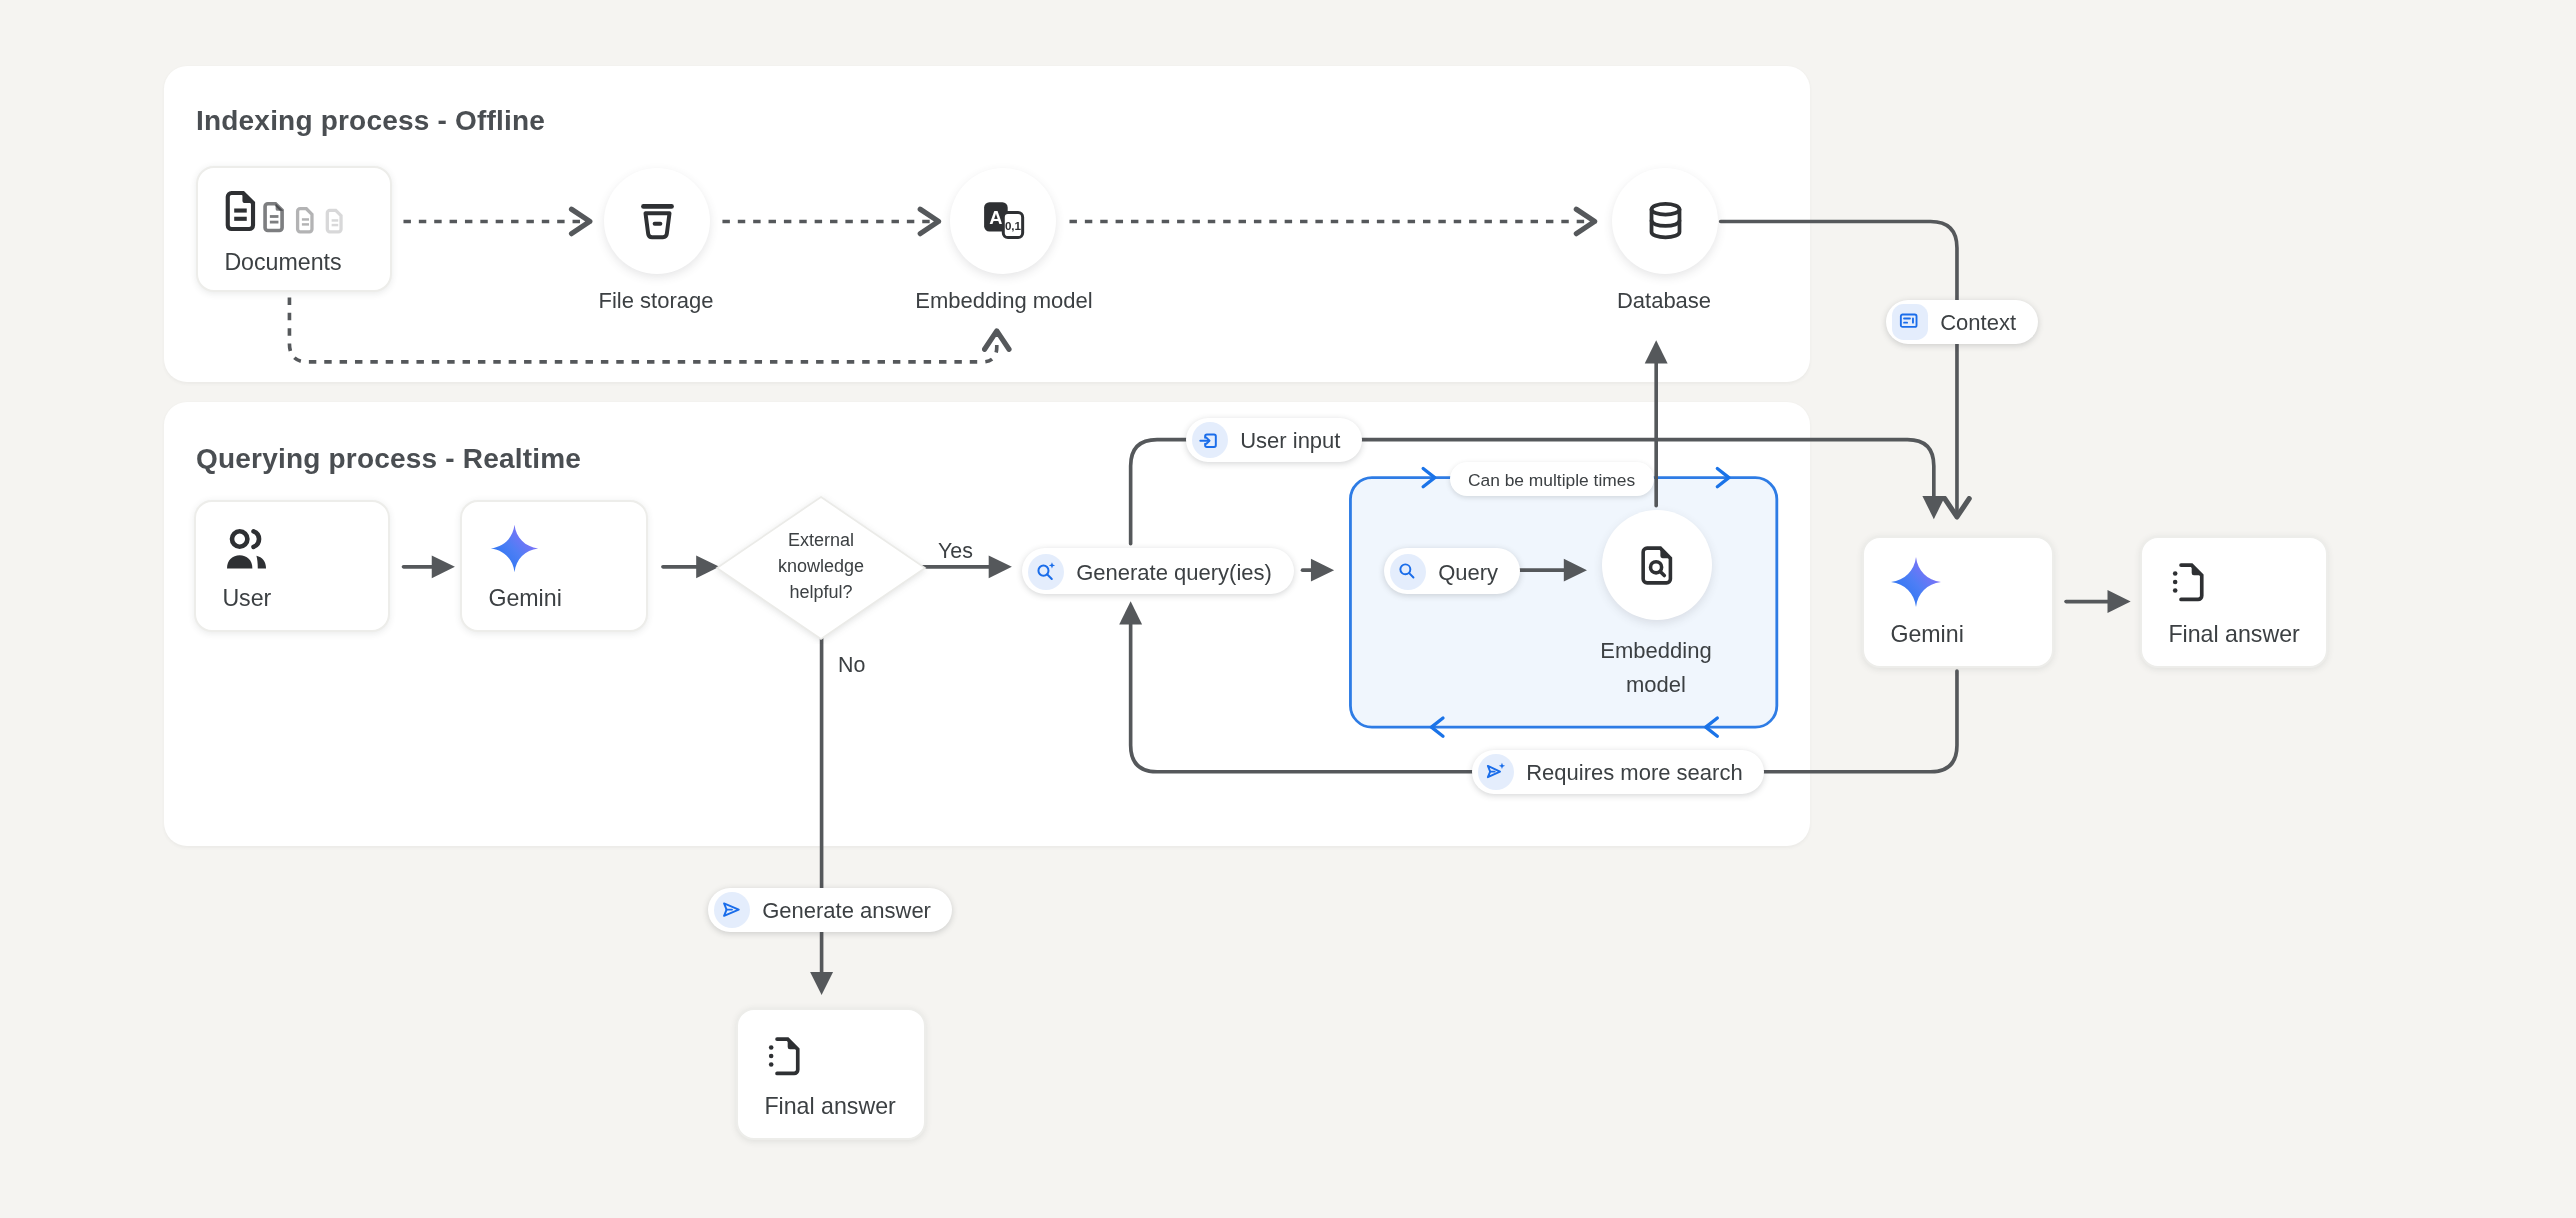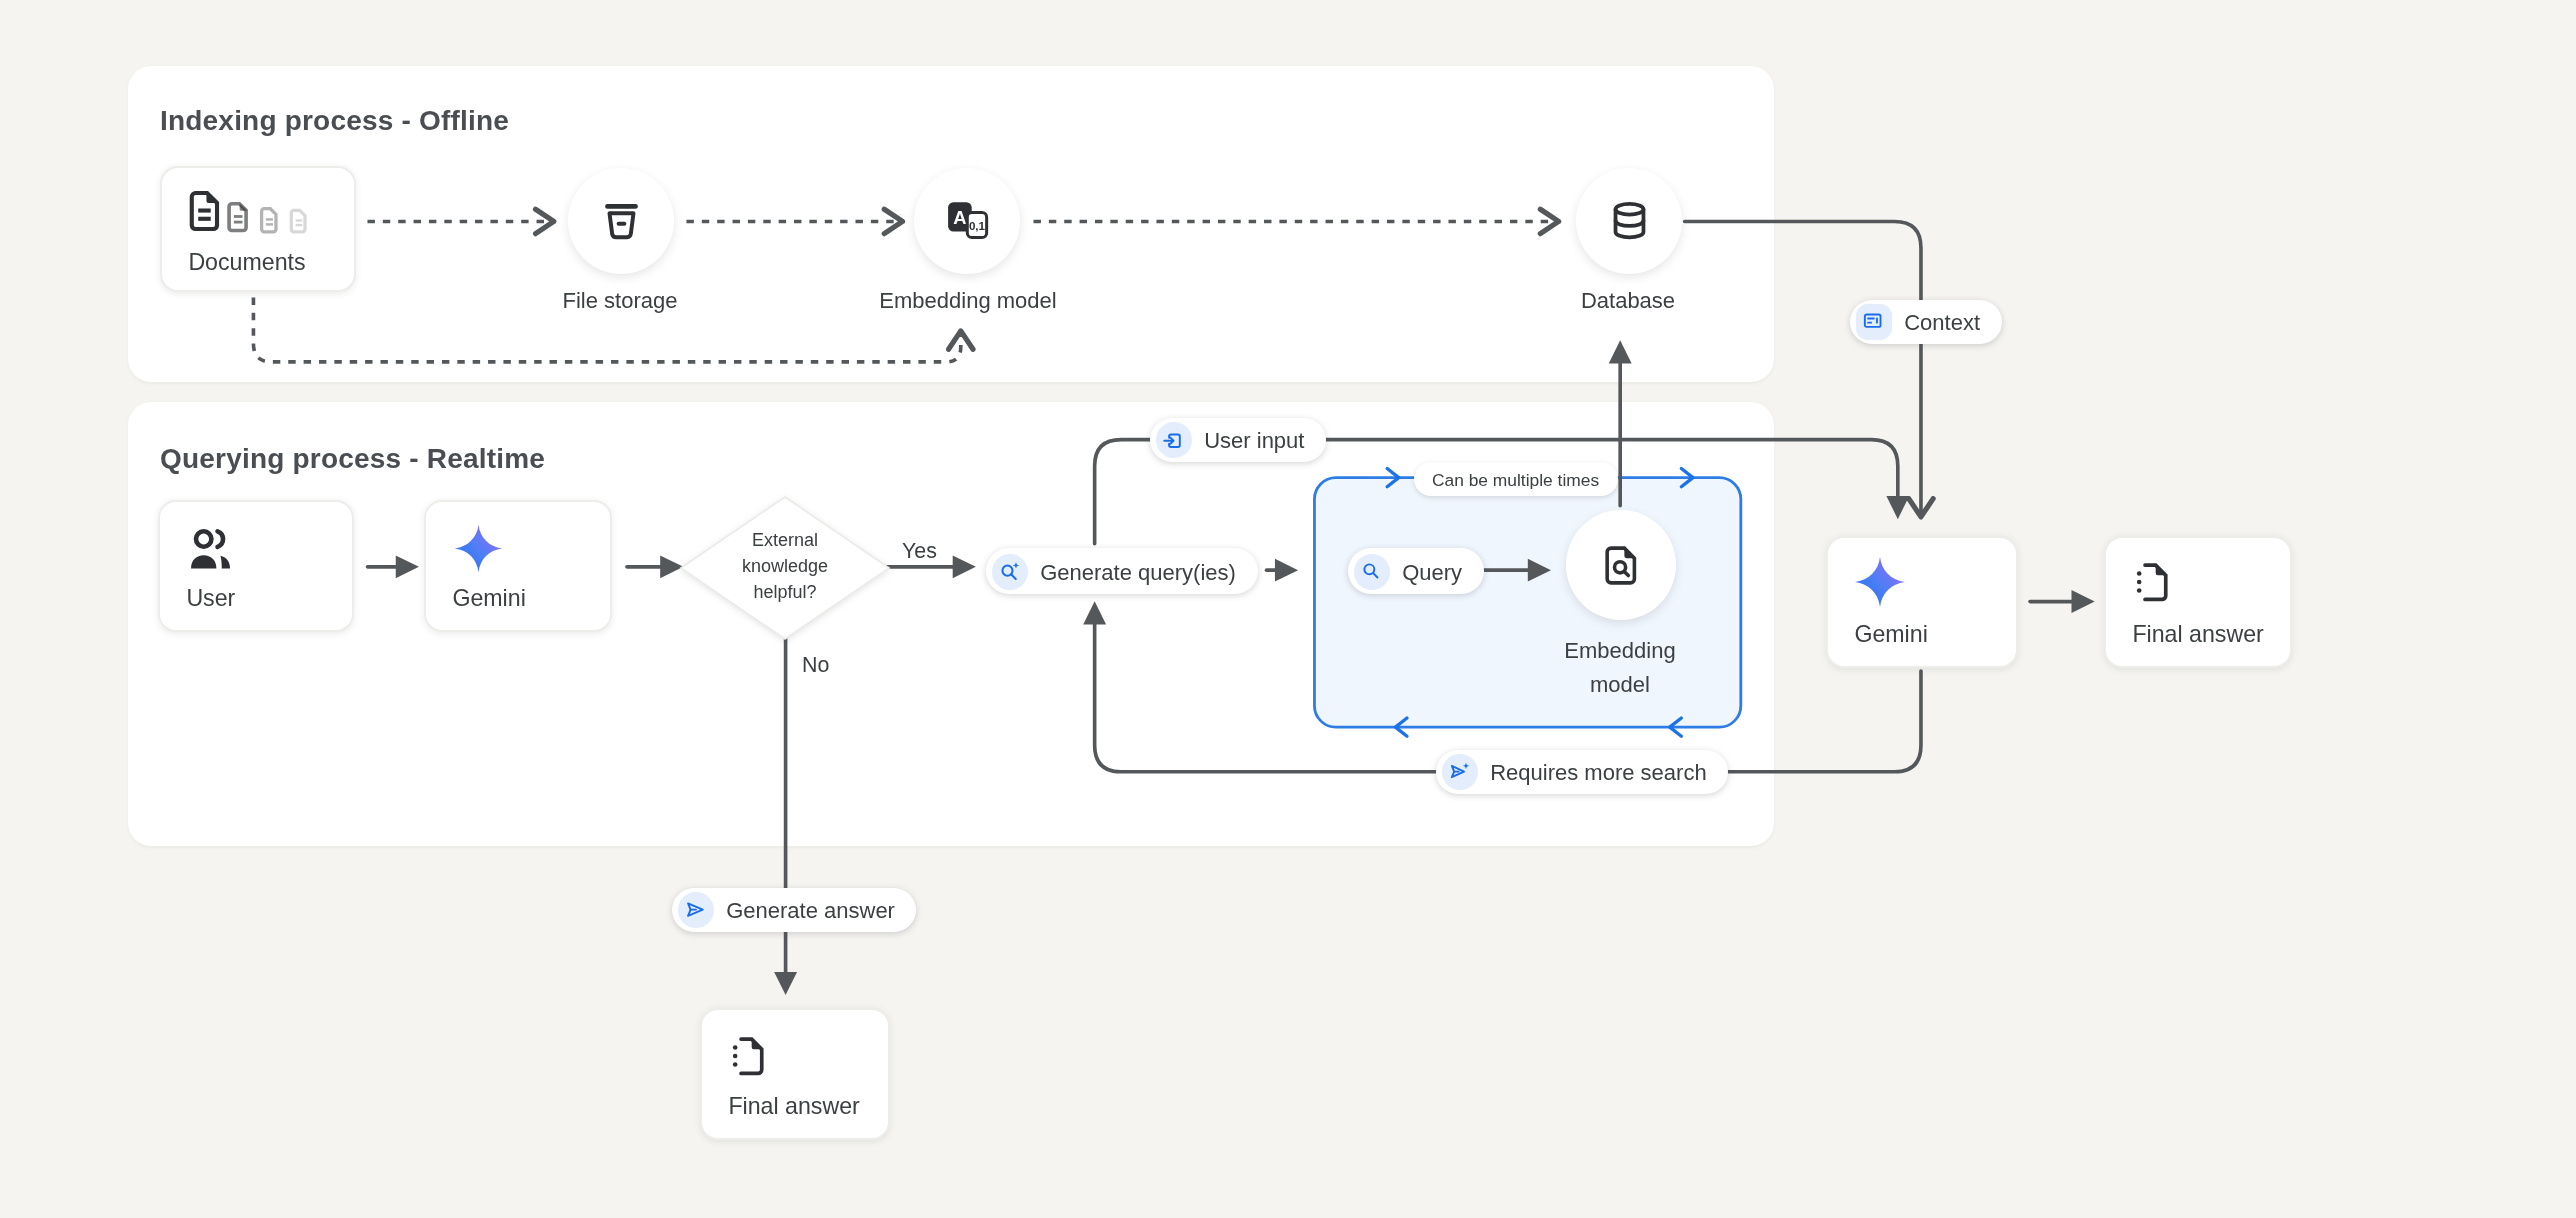--- a/index.html
+++ b/index.html
@@ -3,21 +3,21 @@
 <meta charset="utf-8">
 <style>
   :root{
     --bg:#f5f4f1; --panel:#ffffff; --line:#55585b; --text:#3c4043; --title:#4a4e52;
     --accent:#1a73e8; --chip-bg:#e4edfc; --box-fill:#f0f6fd; --box-border:#2e7ce5;
     --ink:#2e3033;
   }
   *{margin:0;padding:0;box-sizing:border-box}
   html,body{background:var(--bg);}
   body{font-family:"Liberation Sans","DejaVu Sans",sans-serif;color:var(--text);}
-  #viewport{width:2350px;height:1219px;overflow:hidden;background:var(--bg);}
+  #viewport{width:2350px;height:1219px;overflow:hidden;background:var(--bg);padding-left:36px;}
   #canvas{position:relative;width:1288px;height:609px;background:var(--bg);
           transform:scale(2);transform-origin:0 0;}
   .panel{position:absolute;background:var(--panel);border-radius:11.6px;
          box-shadow:0 0.8px 1.7px rgba(60,64,67,.05);z-index:0;}
   .panel-title{position:absolute;font-size:14px;font-weight:700;color:var(--title);
                letter-spacing:0.1px;z-index:2;}
   #wires{position:absolute;left:0;top:0;z-index:1;}
   .wire{stroke:var(--line);stroke-width:2.2;fill:none;stroke-linecap:round;stroke-linejoin:round;}
   .dashed{stroke-dasharray:4.5 4.8;stroke-linecap:butt;}
   .bchev{stroke:var(--accent);stroke-width:2;fill:none;stroke-linecap:round;stroke-linejoin:round;}

